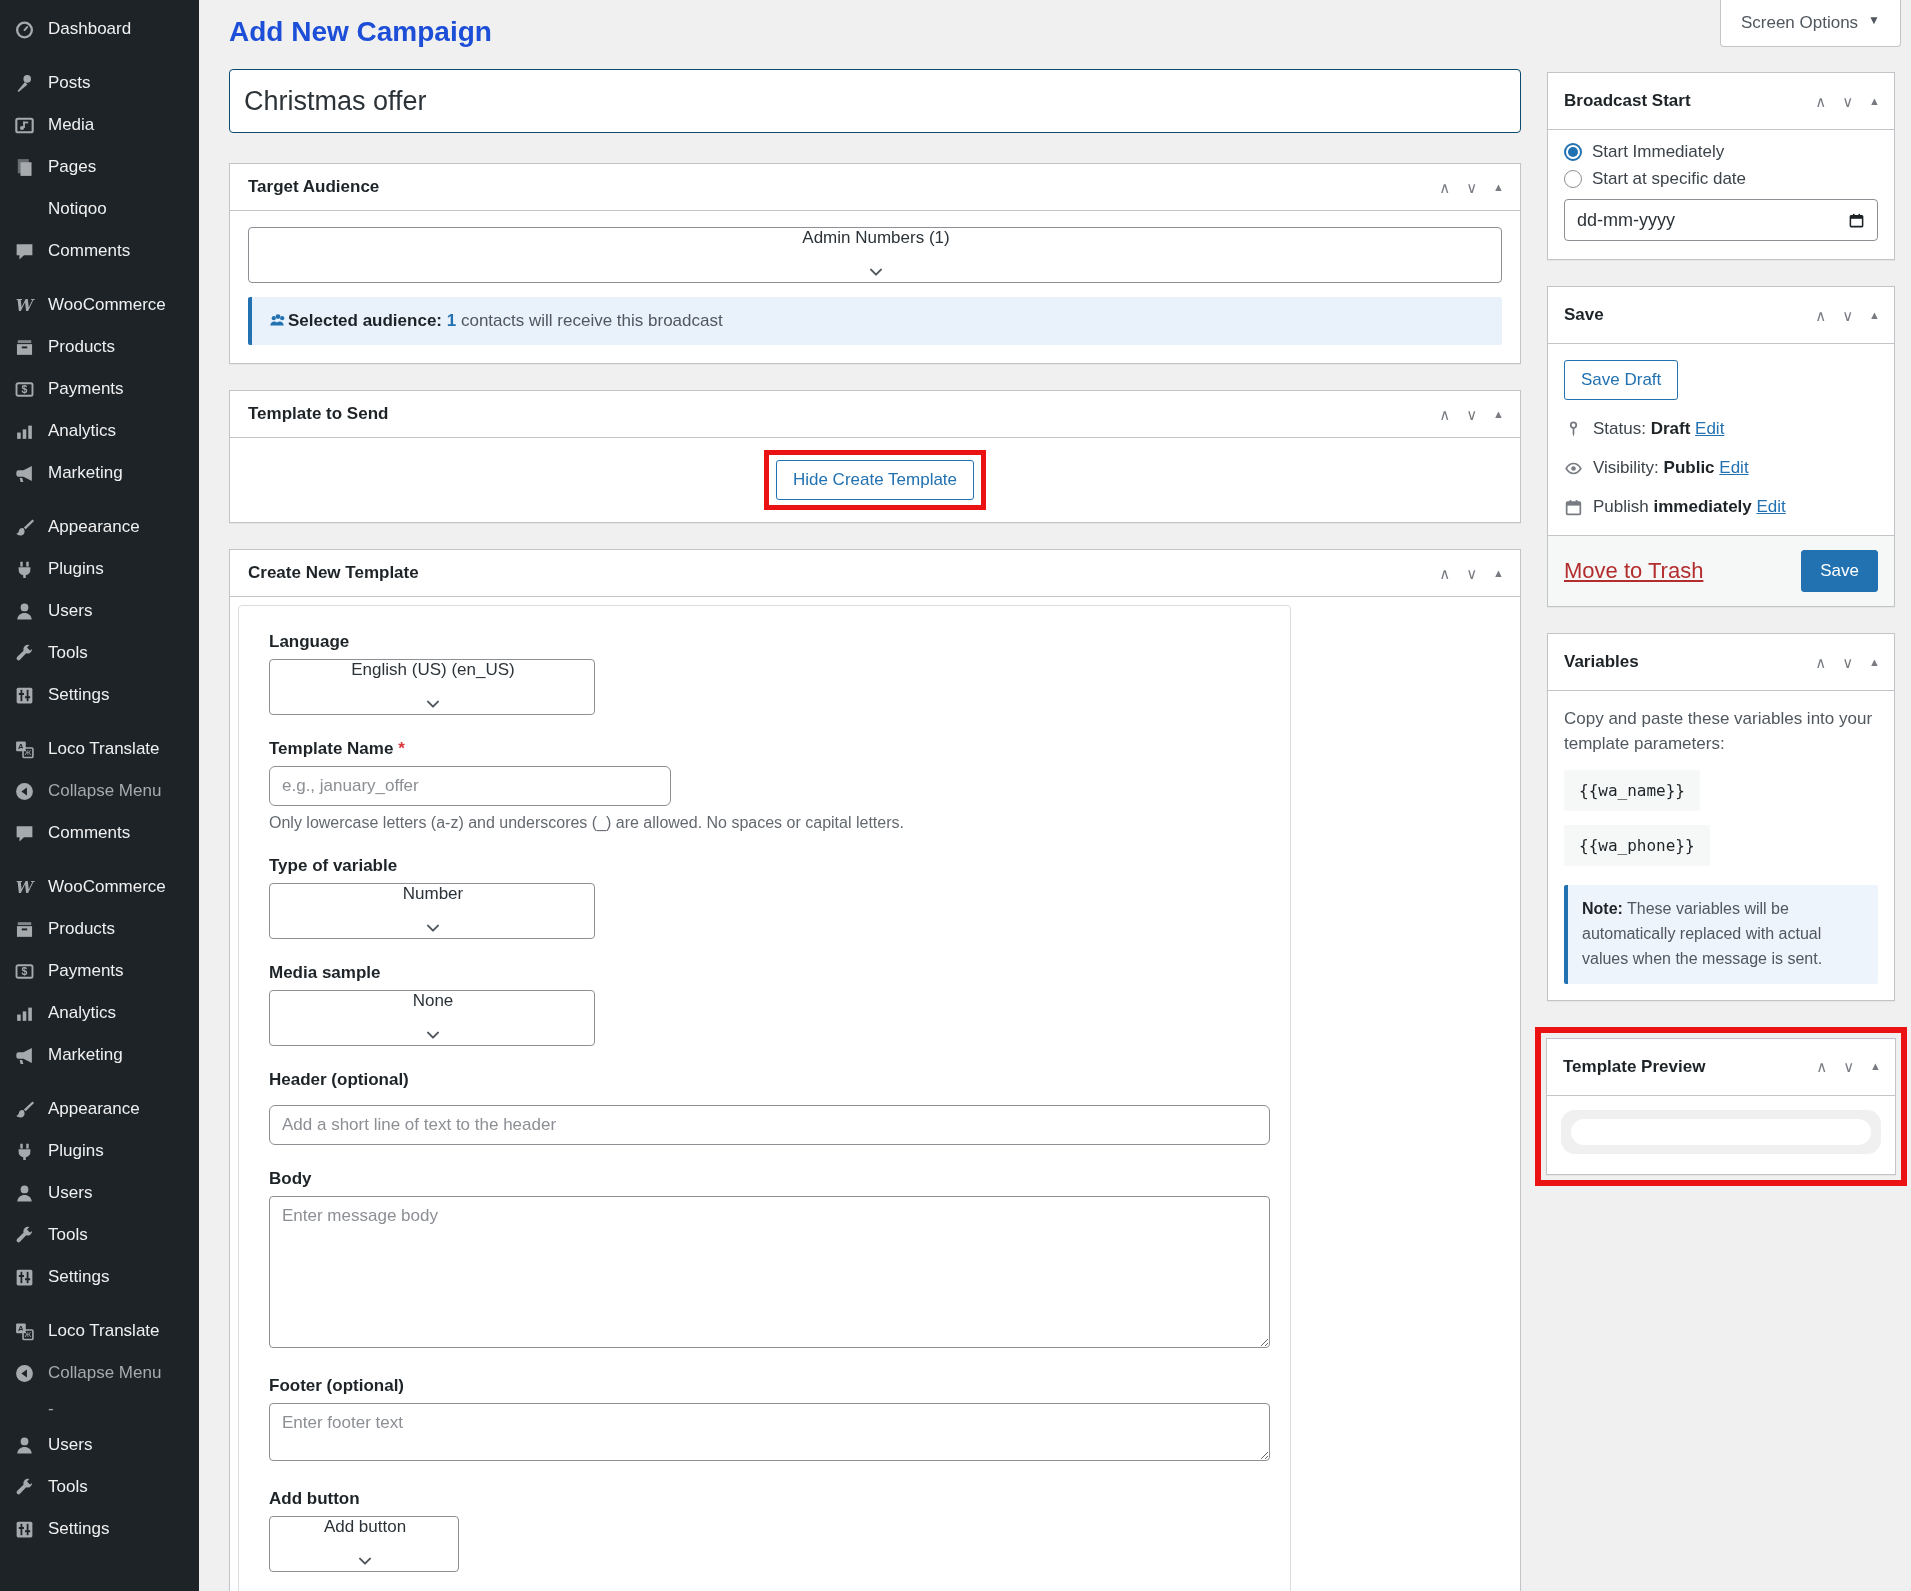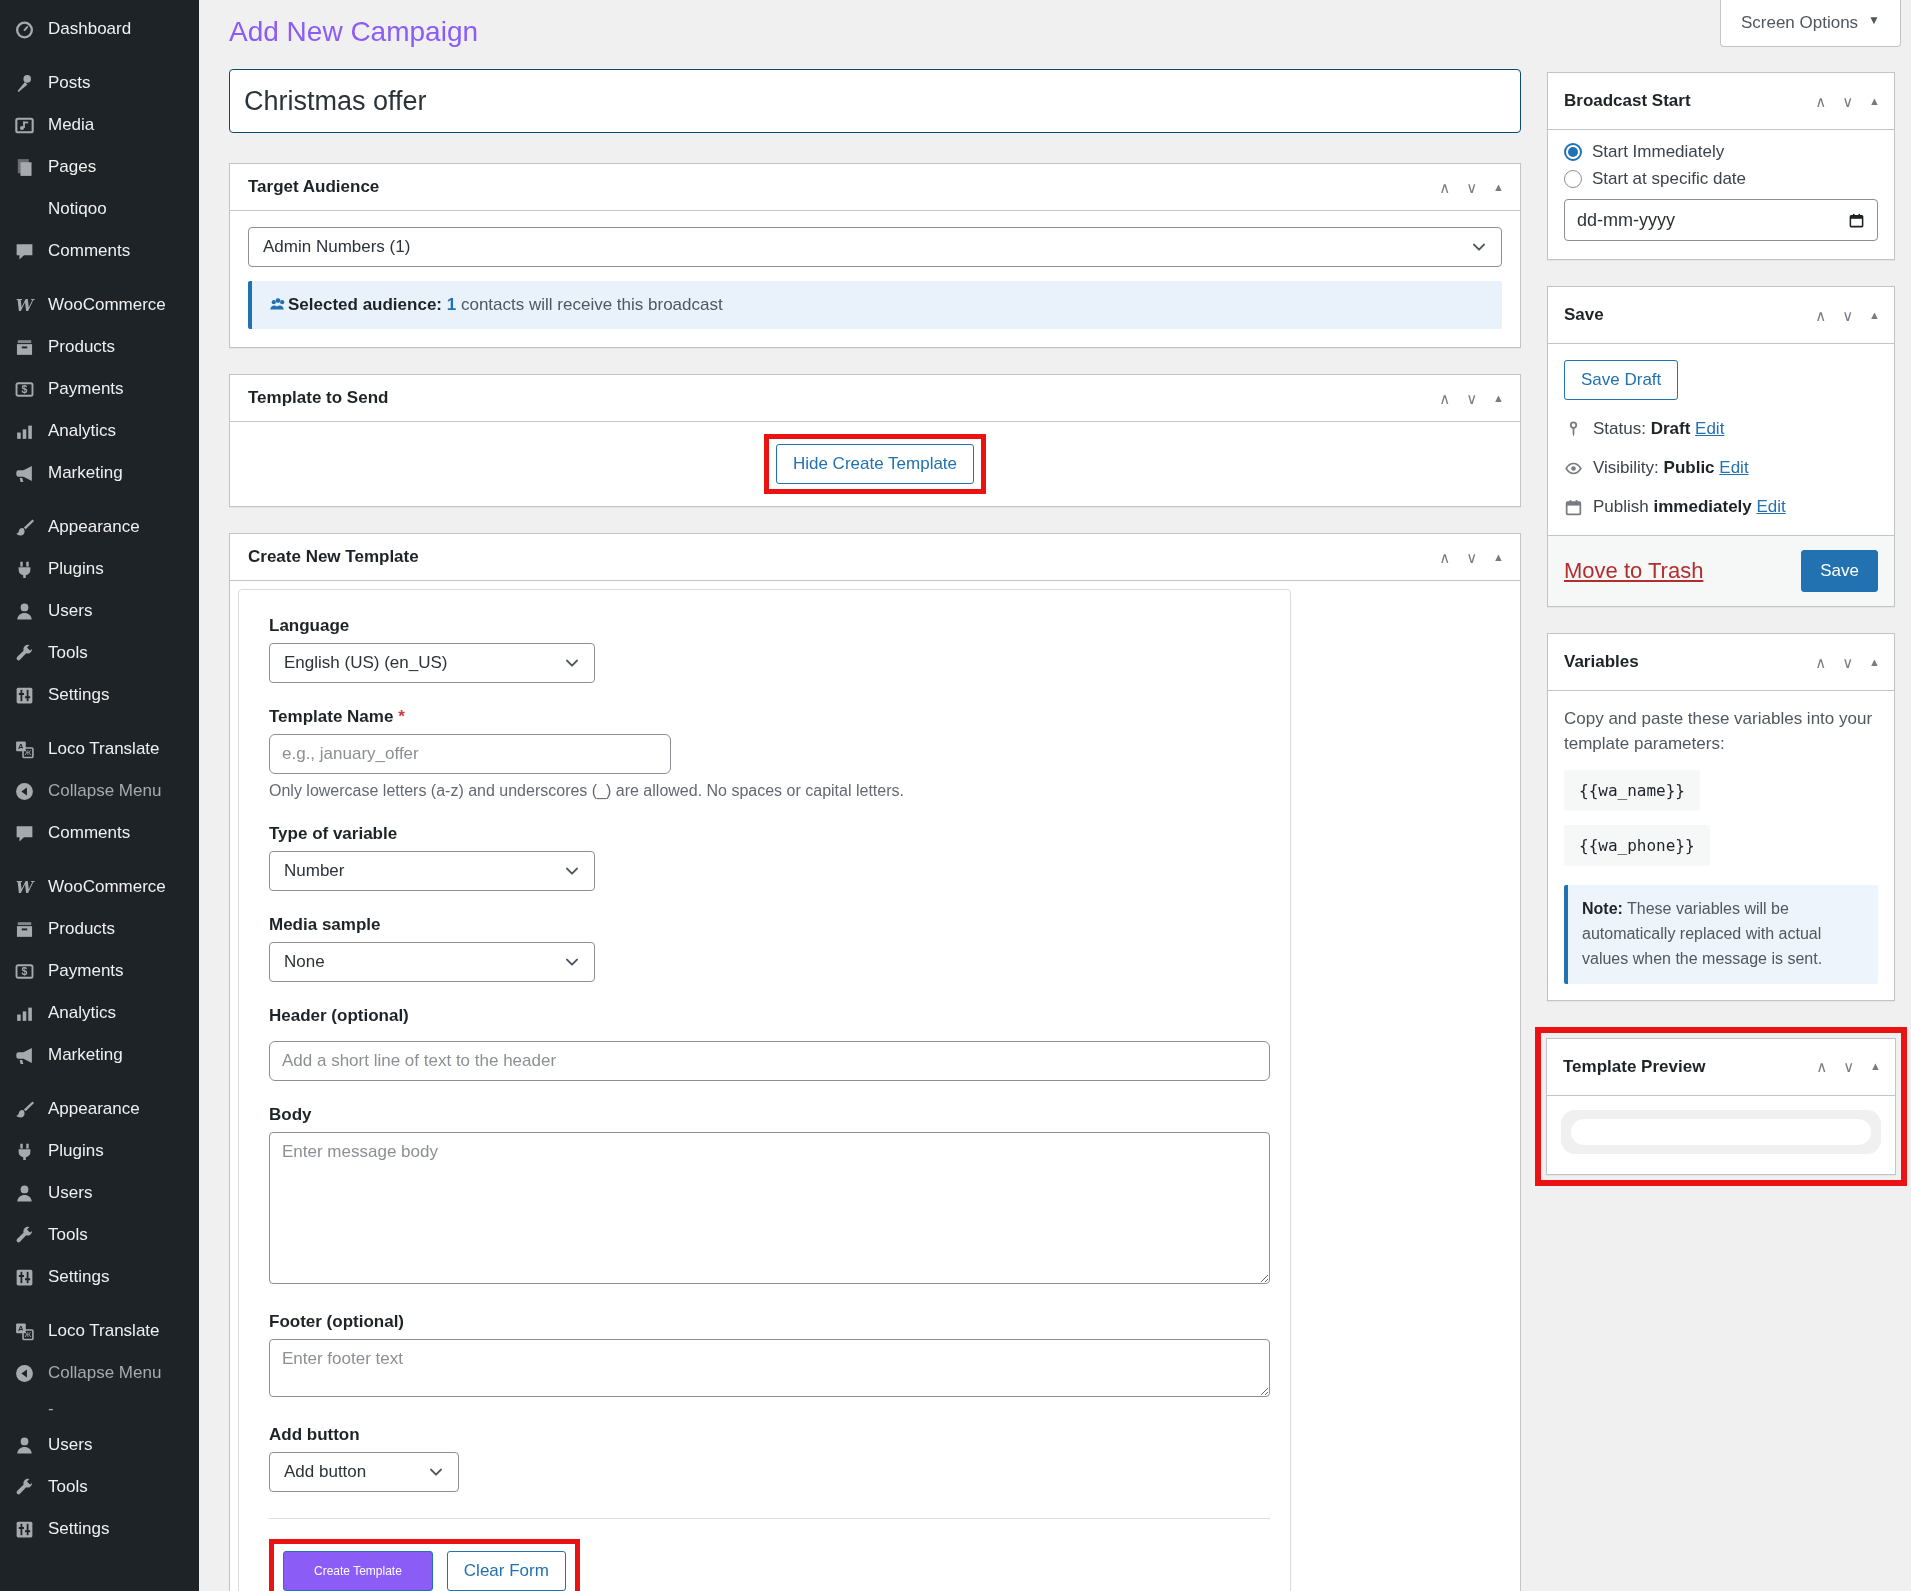--- a/index.html
+++ b/index.html
@@ -24,21 +24,21 @@
   .micon { width:21px; height:21px; color:#a7aaad; flex:none; }
   
   .content { flex:1; position:relative; padding: 0 16px 0 30px; }
   .screen-options {
     position:absolute; top:0; right:10px; background:#fff;
     border:1px solid #c3c4c7; border-top:none; border-radius:0 0 4px 4px;
     padding: 13px 20px; font-size:17px; color:#50575e;
     display:flex; align-items:flex-start; gap:10px; cursor:pointer;
   }
   .screen-options .caret { font-size:12px; color:#50575e; }
-  h1.page-title { font-size:28px; font-weight:400; color:#8b5cf6; margin:16px 0 0; }
+  h1.page-title { font-size:28px; font-weight:700; color:#1d4ed8; margin:16px 0 0; }
   .columns { display:flex; align-items:flex-start; margin-top:0; }
   .main-col { width:1292px; flex:none; }
   .side-col { width:348px; flex:none; margin-left:26px; margin-top:24px; }
   .title-input {
     display:block; width:100%; height:64px; margin-top:21px;
     border:1px solid #0c4a6e; border-radius:4px; background:#fff;
     font-family:inherit; font-size:27px; color:#2c3338; padding:0 14px;
   }
   
   .postbox { background:#fff; border:1px solid #c3c4c7; margin-bottom:26px;
@@ -46,23 +46,23 @@
   .phead { display:flex; align-items:center; justify-content:space-between;
            height:47px; padding:0 16px 0 18px; border-bottom:1px solid #c3c4c7; }
   .side-col .phead { height:57px; padding:0 14px 0 16px; }
   .phead h2 { font-size:17px; font-weight:700; color:#1d2327; }
   .pbtns { display:flex; gap:16px; align-items:center; color:#787c82; }
   .pbtn { font-size:15px; cursor:pointer; line-height:1; }
   .pbtn.toggle { font-size:11px; }
   
   .ta-body { padding:16px 18px 18px; }
   .selectbox {
-    height:40px; border:1px solid #8c8f94; border-radius:4px; background:#fff;
+    height:56px; border:1px solid #8c8f94; border-radius:4px; background:#fff;
     display:flex; align-items:center; justify-content:space-between;
-    padding:0 12px 0 14px; font-size:17px; color:#2c3338; cursor:pointer;
+    padding:0 12px 0 14px; font-size:17px; color:#2c3338; cursor:pointer;flex-direction:column;
   }
   .chev { width:20px; height:20px; color:#50575e; flex:none; }
   .audience-note {
     margin-top:14px; background:#e9f1fb; border-left:4px solid #2271b1;
     border-radius:2px; padding:14px 16px; display:flex; align-items:center; 
     font-size:17px; color:#50575e;
   }
   .audience-note .gicon { width:20px; height:20px; color:#2271b1; flex:none; }
   .audience-note b { color:#1d2327; }
   .audience-note .count { color:#2271b1; font-weight:700; }

